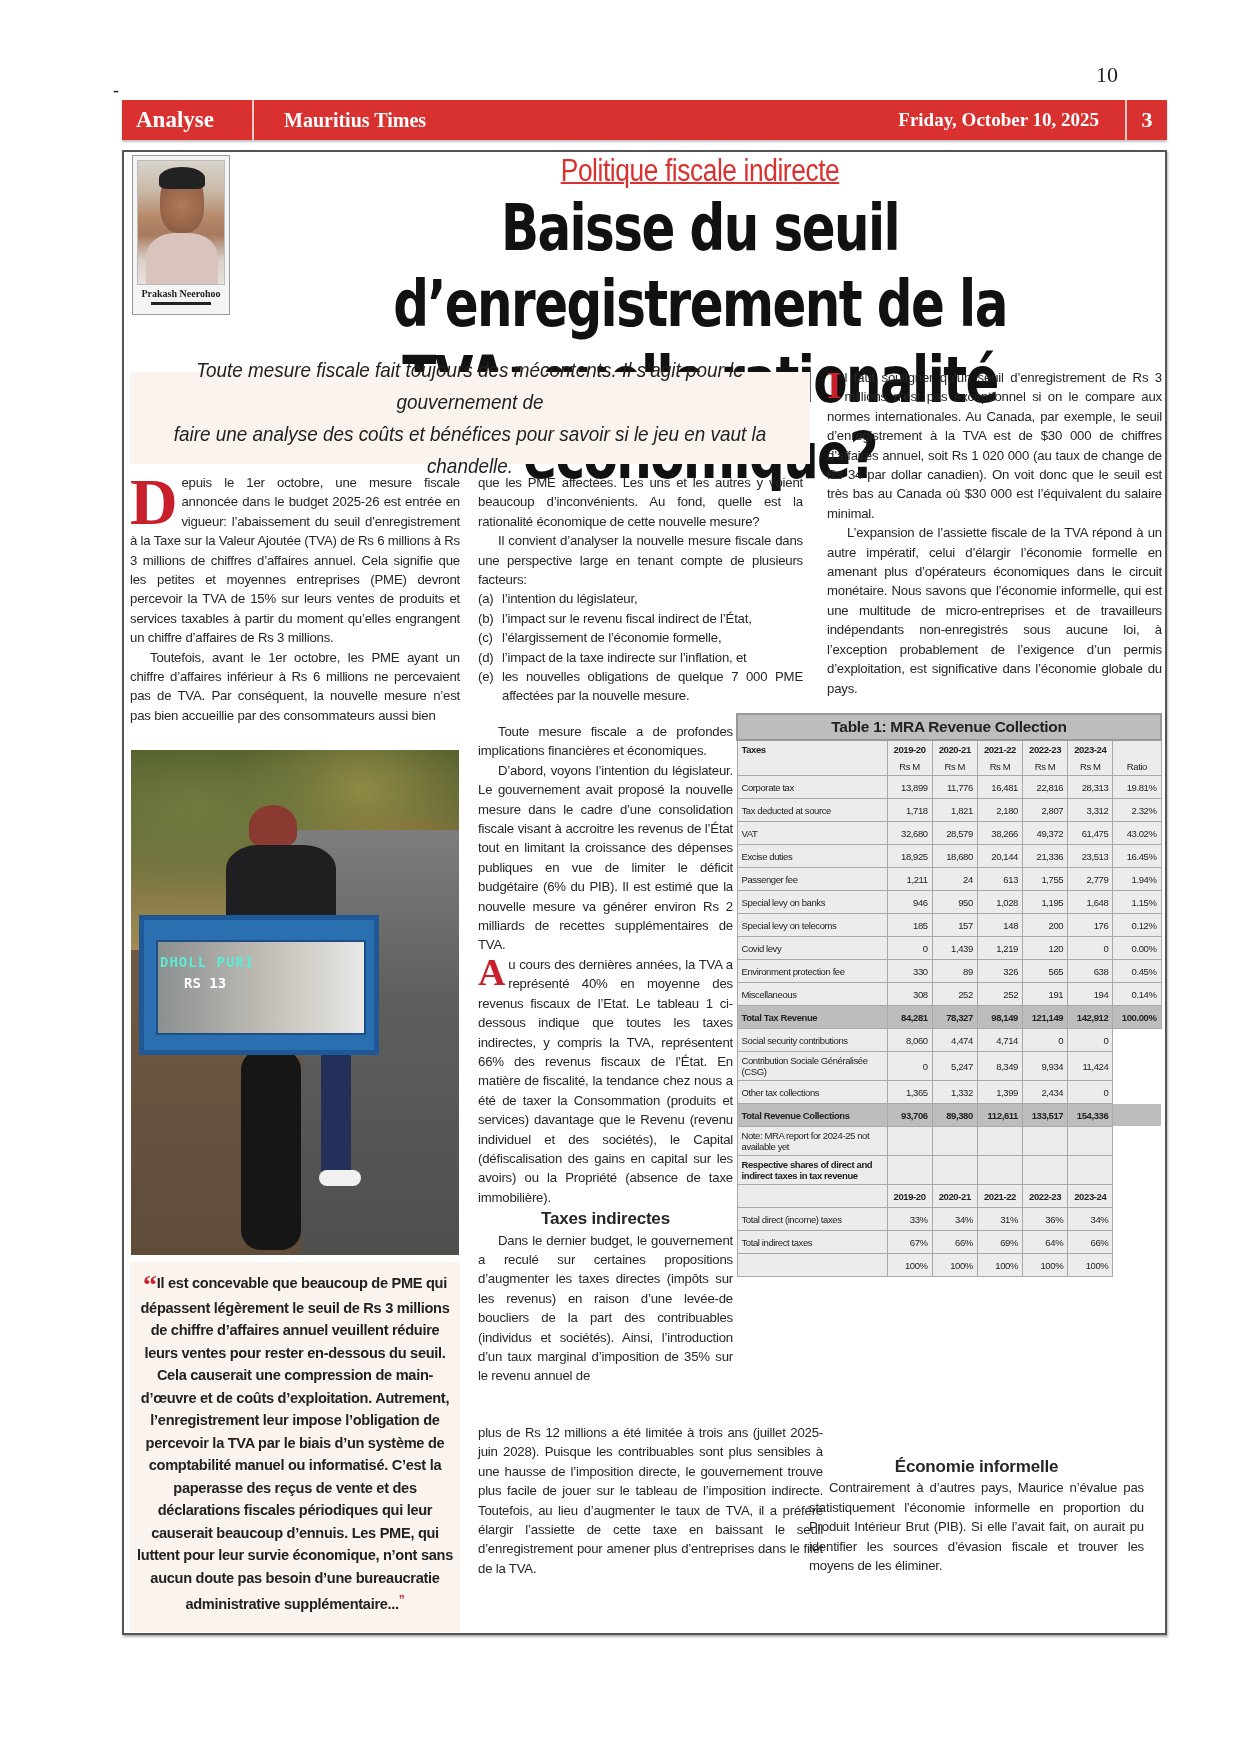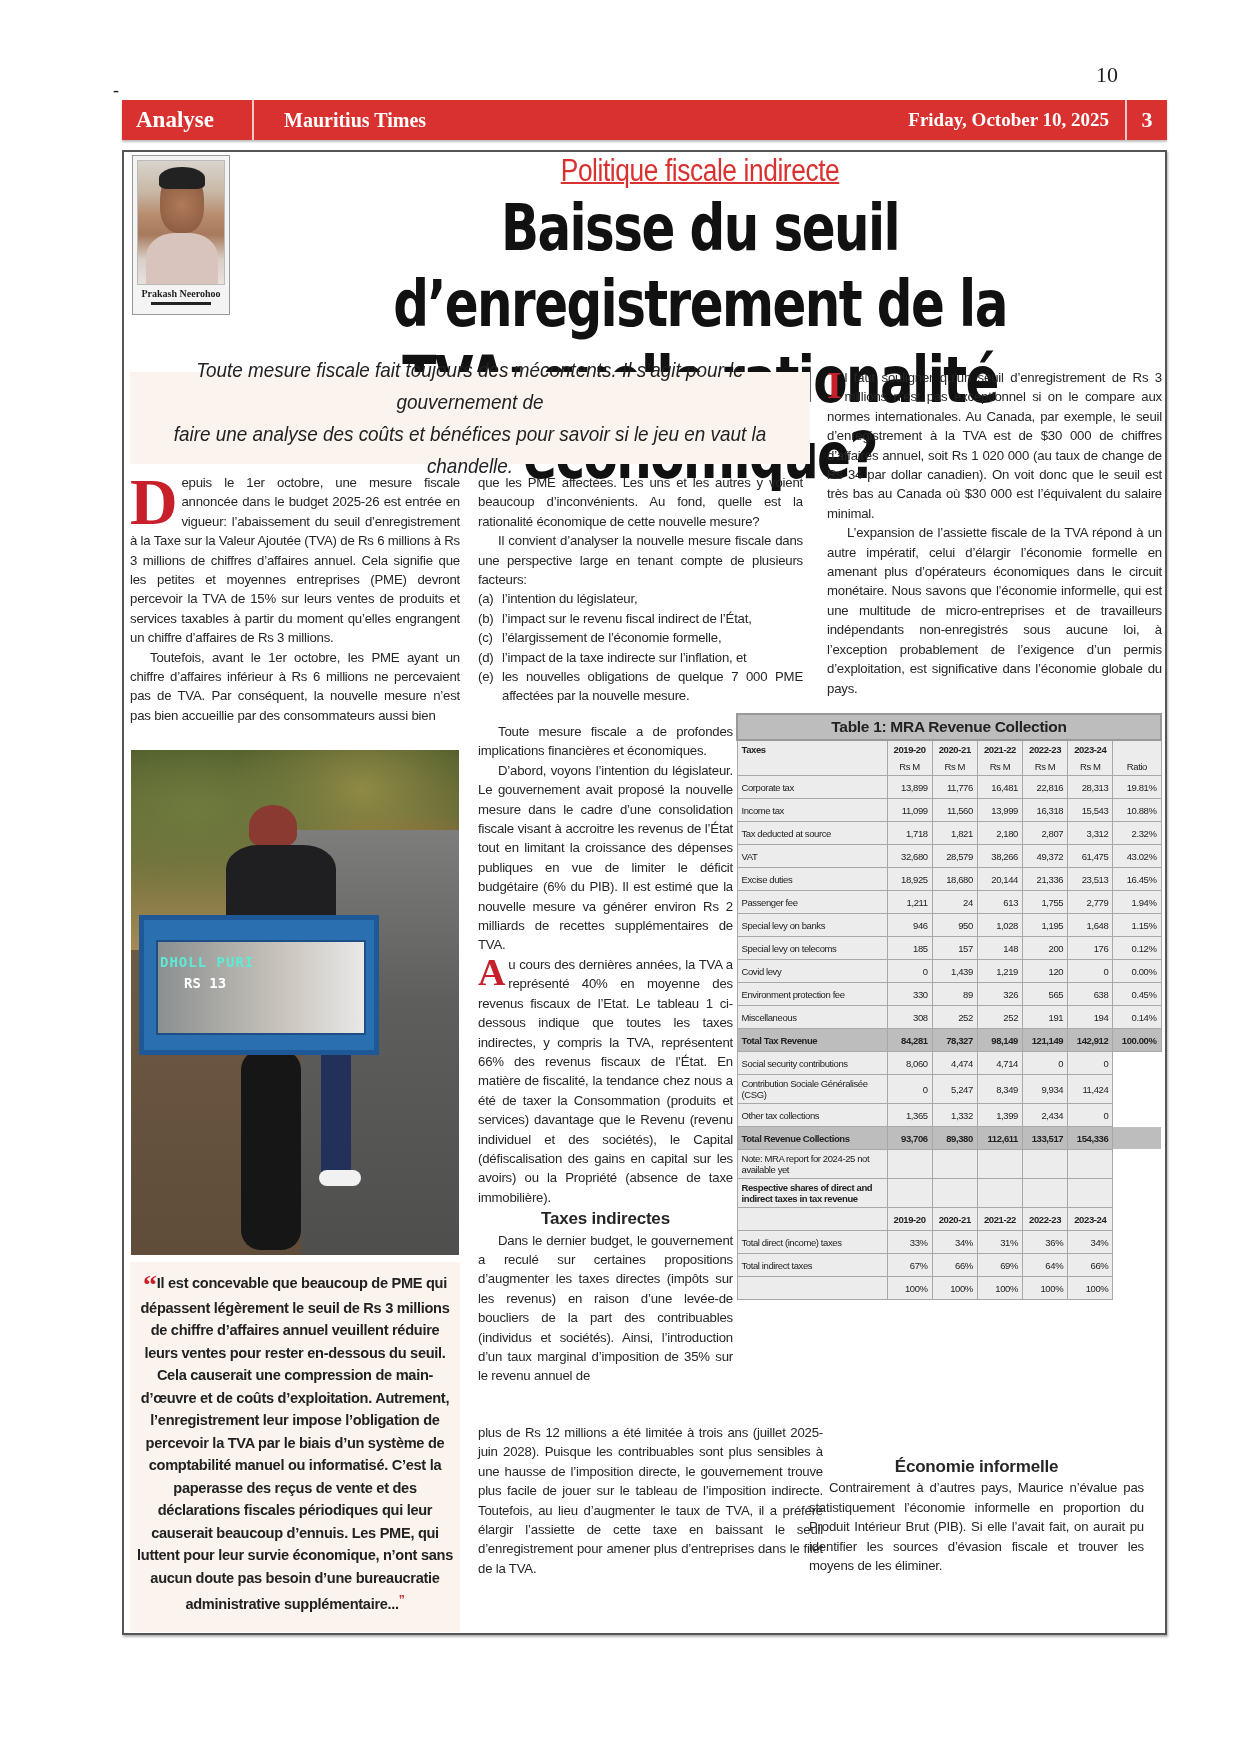--- a/index.html
+++ b/index.html
@@ -5,21 +5,21 @@
   * { box-sizing: border-box; margin: 0; padding: 0; }
   html, body { width: 1240px; height: 1755px; background: #ffffff; overflow: hidden; }
   body { position: relative; font-family: "Liberation Sans", sans-serif; color: #1e1e1e; }
 
   .top-dash { position: absolute; left: 113px; top: 80px; font-family: "Liberation Serif", serif; font-size: 18px; }
   .page-num-top { position: absolute; left: 1096px; top: 62px; font-family: "Liberation Serif", serif; font-size: 22px; }
 
   .masthead { position: absolute; left: 122px; top: 100px; width: 1045px; height: 40px; background: #d8312f; display: flex; align-items: center; color: #fff; font-family: "Liberation Serif", serif; font-weight: bold; box-shadow: 0 2px 2px rgba(0,0,0,0.25); }
   .masthead .section { width: 132px; padding-left: 14px; font-size: 23px; border-right: 2px solid #f5c8c5; height: 100%; display: flex; align-items: center; }
   .masthead .paper { flex: 1; padding-left: 30px; font-size: 20px; }
-  .masthead .date { padding-right: 16px; font-size: 19px; }
+  .masthead .date { padding-right: 26px; font-size: 19px; }
   .masthead .pg { width: 42px; border-left: 2px solid #f5c8c5; height: 100%; display: flex; align-items: center; justify-content: center; font-size: 22px; }
 
   .frame { position: absolute; left: 122px; top: 150px; width: 1045px; height: 1485px; border: 2px solid #555; box-shadow: 1px 2px 2px rgba(0,0,0,0.3); }
 
   .author { position: absolute; left: 132px; top: 155px; width: 98px; height: 160px; border: 1px solid #999; background: #f4f4f4; padding: 4px; }
   .author .photo { width: 88px; height: 125px; background: linear-gradient(180deg, #d9d4cc 0%, #c8b8a6 25%, #b78a6c 45%, #a87a5d 60%, #d7cfc8 80%, #e8e2dc 100%); border: 1px solid #bbb; position: relative; overflow: hidden; }
   .author .photo .head { position: absolute; left: 22px; top: 10px; width: 44px; height: 62px; border-radius: 45% 45% 40% 40%; background: radial-gradient(circle at 50% 55%, #b07a5a 0%, #8e5d42 70%); }
   .author .photo .hair { position: absolute; left: 21px; top: 6px; width: 46px; height: 22px; border-radius: 50% 50% 20% 20%; background: #222; }
   .author .photo .body { position: absolute; left: 8px; top: 72px; width: 72px; height: 60px; border-radius: 40% 40% 0 0; background: #d9c4bd; }
   .author .name { font-family: "Liberation Serif", serif; font-size: 10px; text-align: center; margin-top: 3px; font-weight: bold; }
@@ -207,29 +207,20 @@
       <tr>
         <td class="lbl">Corporate tax</td>
         <td class="num">13,899</td>
         <td class="num">11,776</td>
         <td class="num">16,481</td>
         <td class="num">22,816</td>
         <td class="num">28,313</td>
         <td class="num">19.81%</td>
       </tr>
       <tr>
-        <td class="lbl">Income tax</td>
-        <td class="num">11,099</td>
-        <td class="num">11,560</td>
-        <td class="num">13,999</td>
-        <td class="num">16,318</td>
-        <td class="num">15,543</td>
-        <td class="num">10.88%</td>
-      </tr>
-      <tr>
         <td class="lbl">Tax deducted at source</td>
         <td class="num">1,718</td>
         <td class="num">1,821</td>
         <td class="num">2,180</td>
         <td class="num">2,807</td>
         <td class="num">3,312</td>
         <td class="num">2.32%</td>
       </tr>
       <tr>
         <td class="lbl">VAT</td>

